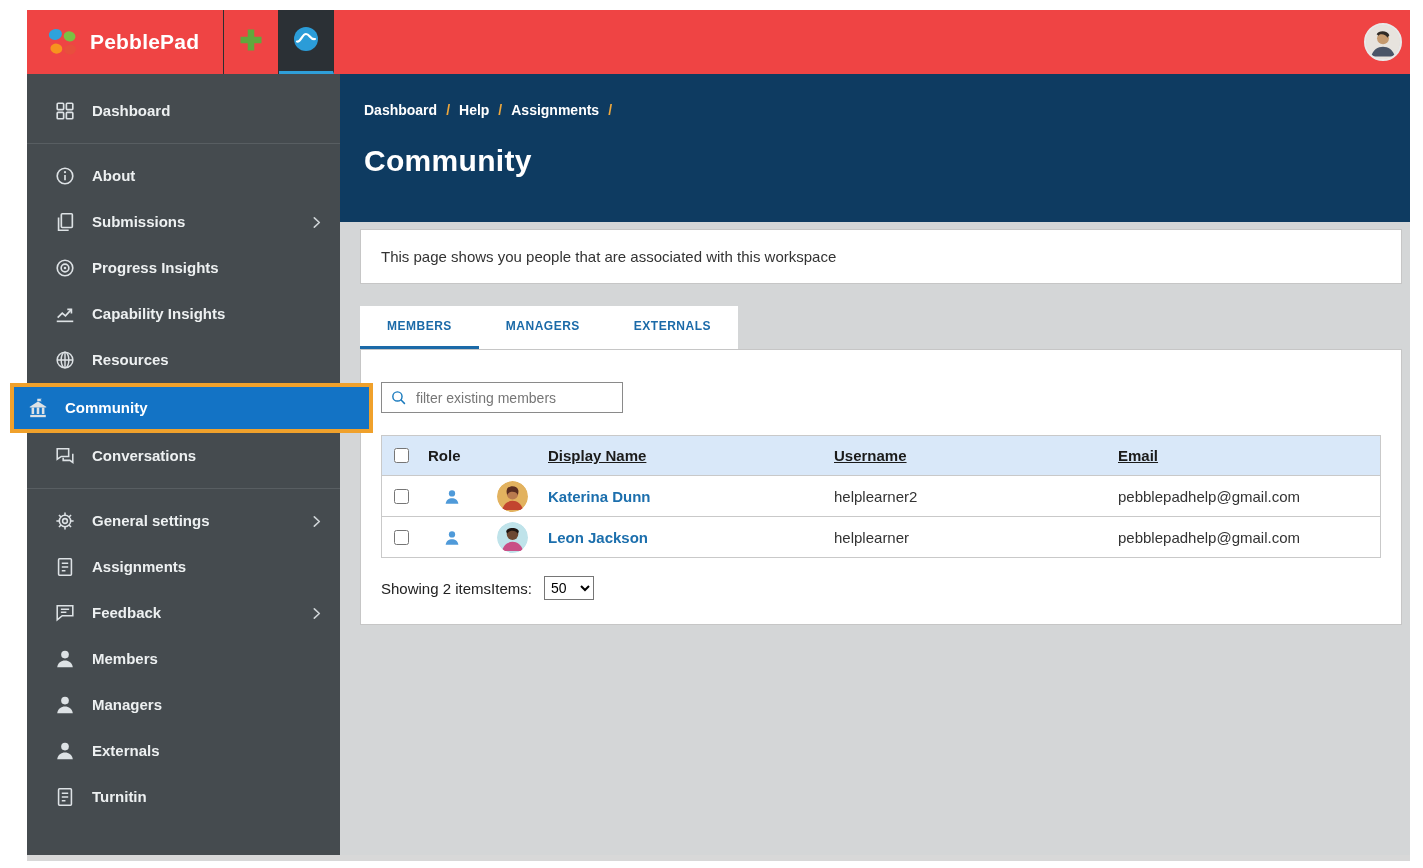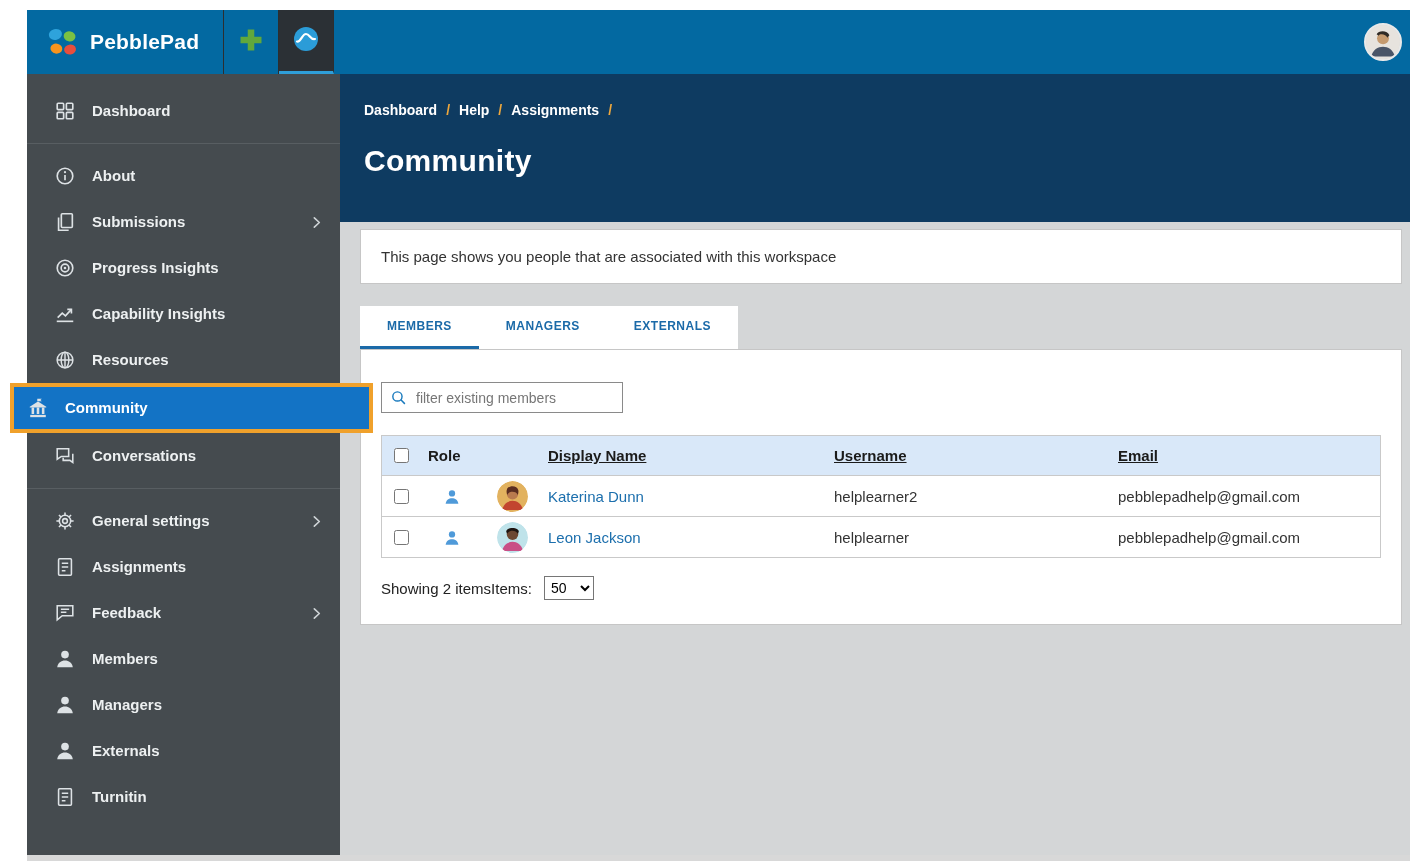--- a/index.html
+++ b/index.html
@@ -4,21 +4,21 @@
 <style>
   * { box-sizing: border-box; }
   html,body { margin:0; padding:0; width:1423px; height:868px; background:#ffffff;
               font-family:"Liberation Sans", sans-serif; }
   .canvas { position:relative; width:1423px; height:868px; background:#fff; overflow:hidden; }
 
   .app { position:absolute; left:27px; top:10px; width:1383px; height:851px;
          display:flex; flex-direction:column; border-bottom:6px solid #d8d8d8; background:#d4d6d7; }
 
   
-  .topbar { flex:0 0 64px; background:#0369a1; display:flex; align-items:stretch; }
+  .topbar { flex:0 0 64px; background:#ef4444; display:flex; align-items:stretch; }
   .brand { display:flex; align-items:center; gap:11px; padding:0 24px 0 18px; border-right:1px solid #2c2e30; cursor:pointer; }
   .brand-logo { width:34px; height:34px; }
   .brand-logo svg { width:100%; height:100%; }
   .brand-text { color:#fff; font-size:21px; font-weight:bold; letter-spacing:.2px; }
   .app-tab { width:55px; display:flex; align-items:center; justify-content:center;
              border-right:1px solid #2c2e30; cursor:pointer; }
   .app-tab svg { width:28px; height:28px; }
   .app-tab.active { background:#2b3035; border-bottom:3px solid #2f9fd9; }
   .topbar-spacer { flex:1; }
   .topbar-avatar { align-self:center; width:38px; height:38px; border-radius:50%; overflow:hidden;
@@ -76,21 +76,21 @@
   table.members .th-sort { text-decoration:underline; cursor:pointer; }
   table.members tr { border-bottom:1px solid #c9c9c9; }
   table.members td { padding:4px 8px; height:41px; }
   .cb-cell, .role-cell, .avatar-cell { text-align:center; }
   input[type="checkbox"] { width:15px; height:15px; cursor:pointer; }
   .role-icon { display:inline-block; width:18px; height:18px; color:#4f9ad9; vertical-align:middle; }
   .role-icon svg { width:100%; height:100%; display:block; }
   .member-avatar { display:inline-block; width:31px; height:31px; border-radius:50%;
                    overflow:hidden; vertical-align:middle; }
   .member-avatar svg { width:100%; height:100%; display:block; }
-  .link { color:#1c6fad; cursor:pointer; }
+  .link { color:#1c6fad; cursor:pointer;font-weight:bold; }
   .username-cell, .email-cell { color:#333; }
 
   .panel-footer { display:flex; justify-content:flex-start; align-items:center;
                   padding:18px 20px 20px; font-size:15px; color:#222; }
   .items-wrap { display:flex; align-items:center; gap:12px; }
   .items-select { font-size:14px; padding:2px 2px; min-width:50px; border:1px solid #767676; background:#fff; }
 </style>
 </head>
 <body>
 

